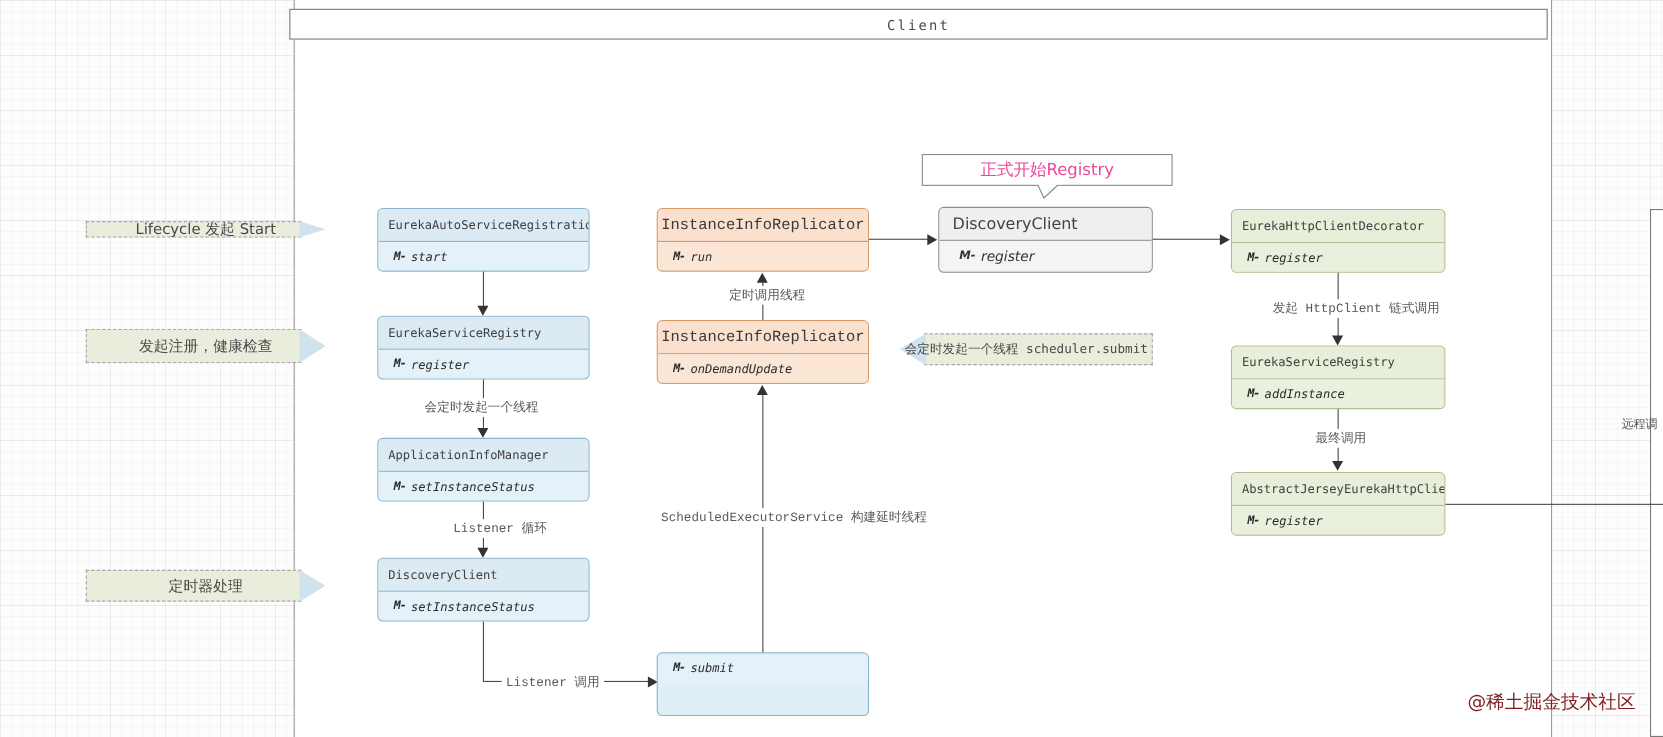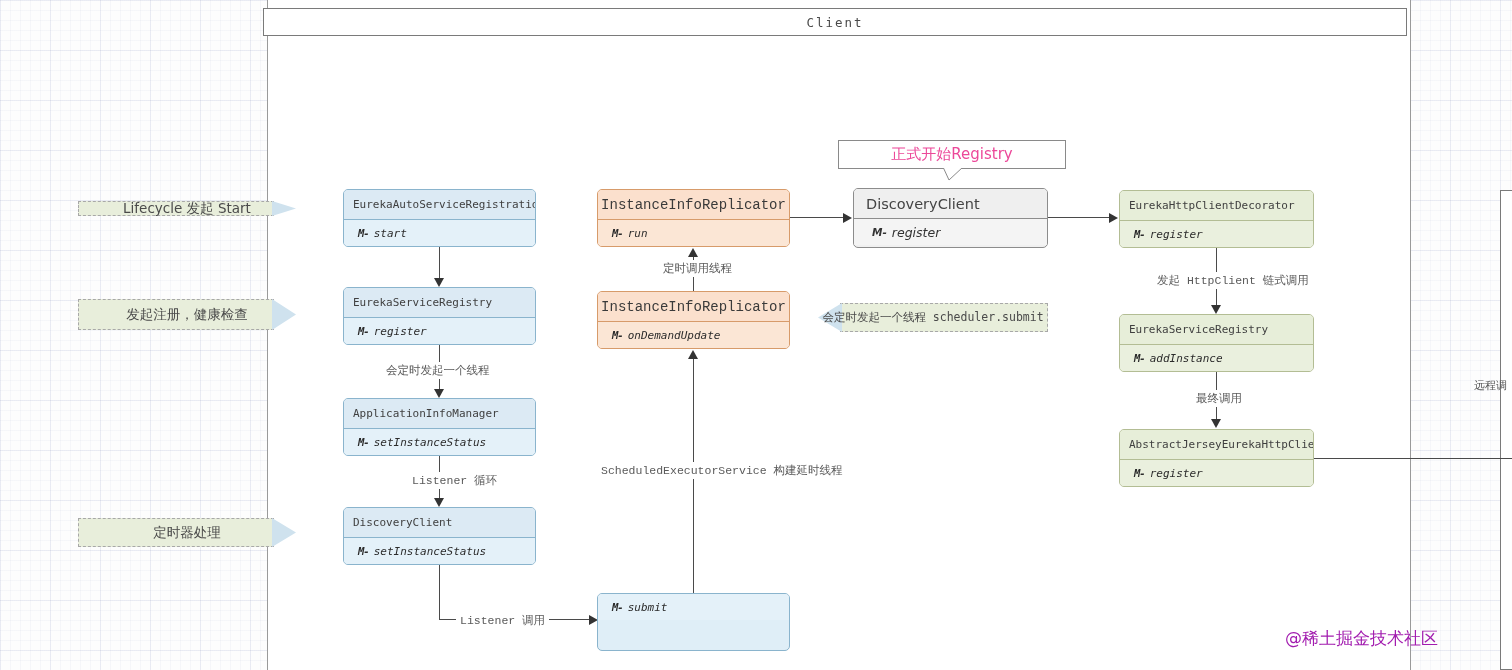--- a/index.html
+++ b/index.html
@@ -153,23 +153,23 @@
   .arw.up{border-left:5px solid transparent;border-right:5px solid transparent;border-bottom:9px solid #333;}
   .arw.right{border-top:5px solid transparent;border-bottom:5px solid transparent;border-left:9px solid #333;}
 
   .elabel{
     position:absolute;background:#ffffff;padding:1px 4px;
     font-family:Liberation Mono, monospace;
     font-size:11.5px;color:#5a5a5a;white-space:nowrap;
   }
 
   .watermark{
-    position:absolute;left:1285px;top:627px;
+    position:absolute;left:1334px;top:627px;
     font-family:"DejaVu Sans","Liberation Sans",sans-serif;
-    font-size:17px;color:#a21caf;white-space:nowrap;text-align:center;
+    font-size:17px;color:#7f1d1d;white-space:nowrap;text-align:center;
   }
 </style>
 </head>
 <body>
 
 <div id="root">
 
   <div class="grid"></div>
 
   <div class="client-box"></div>

